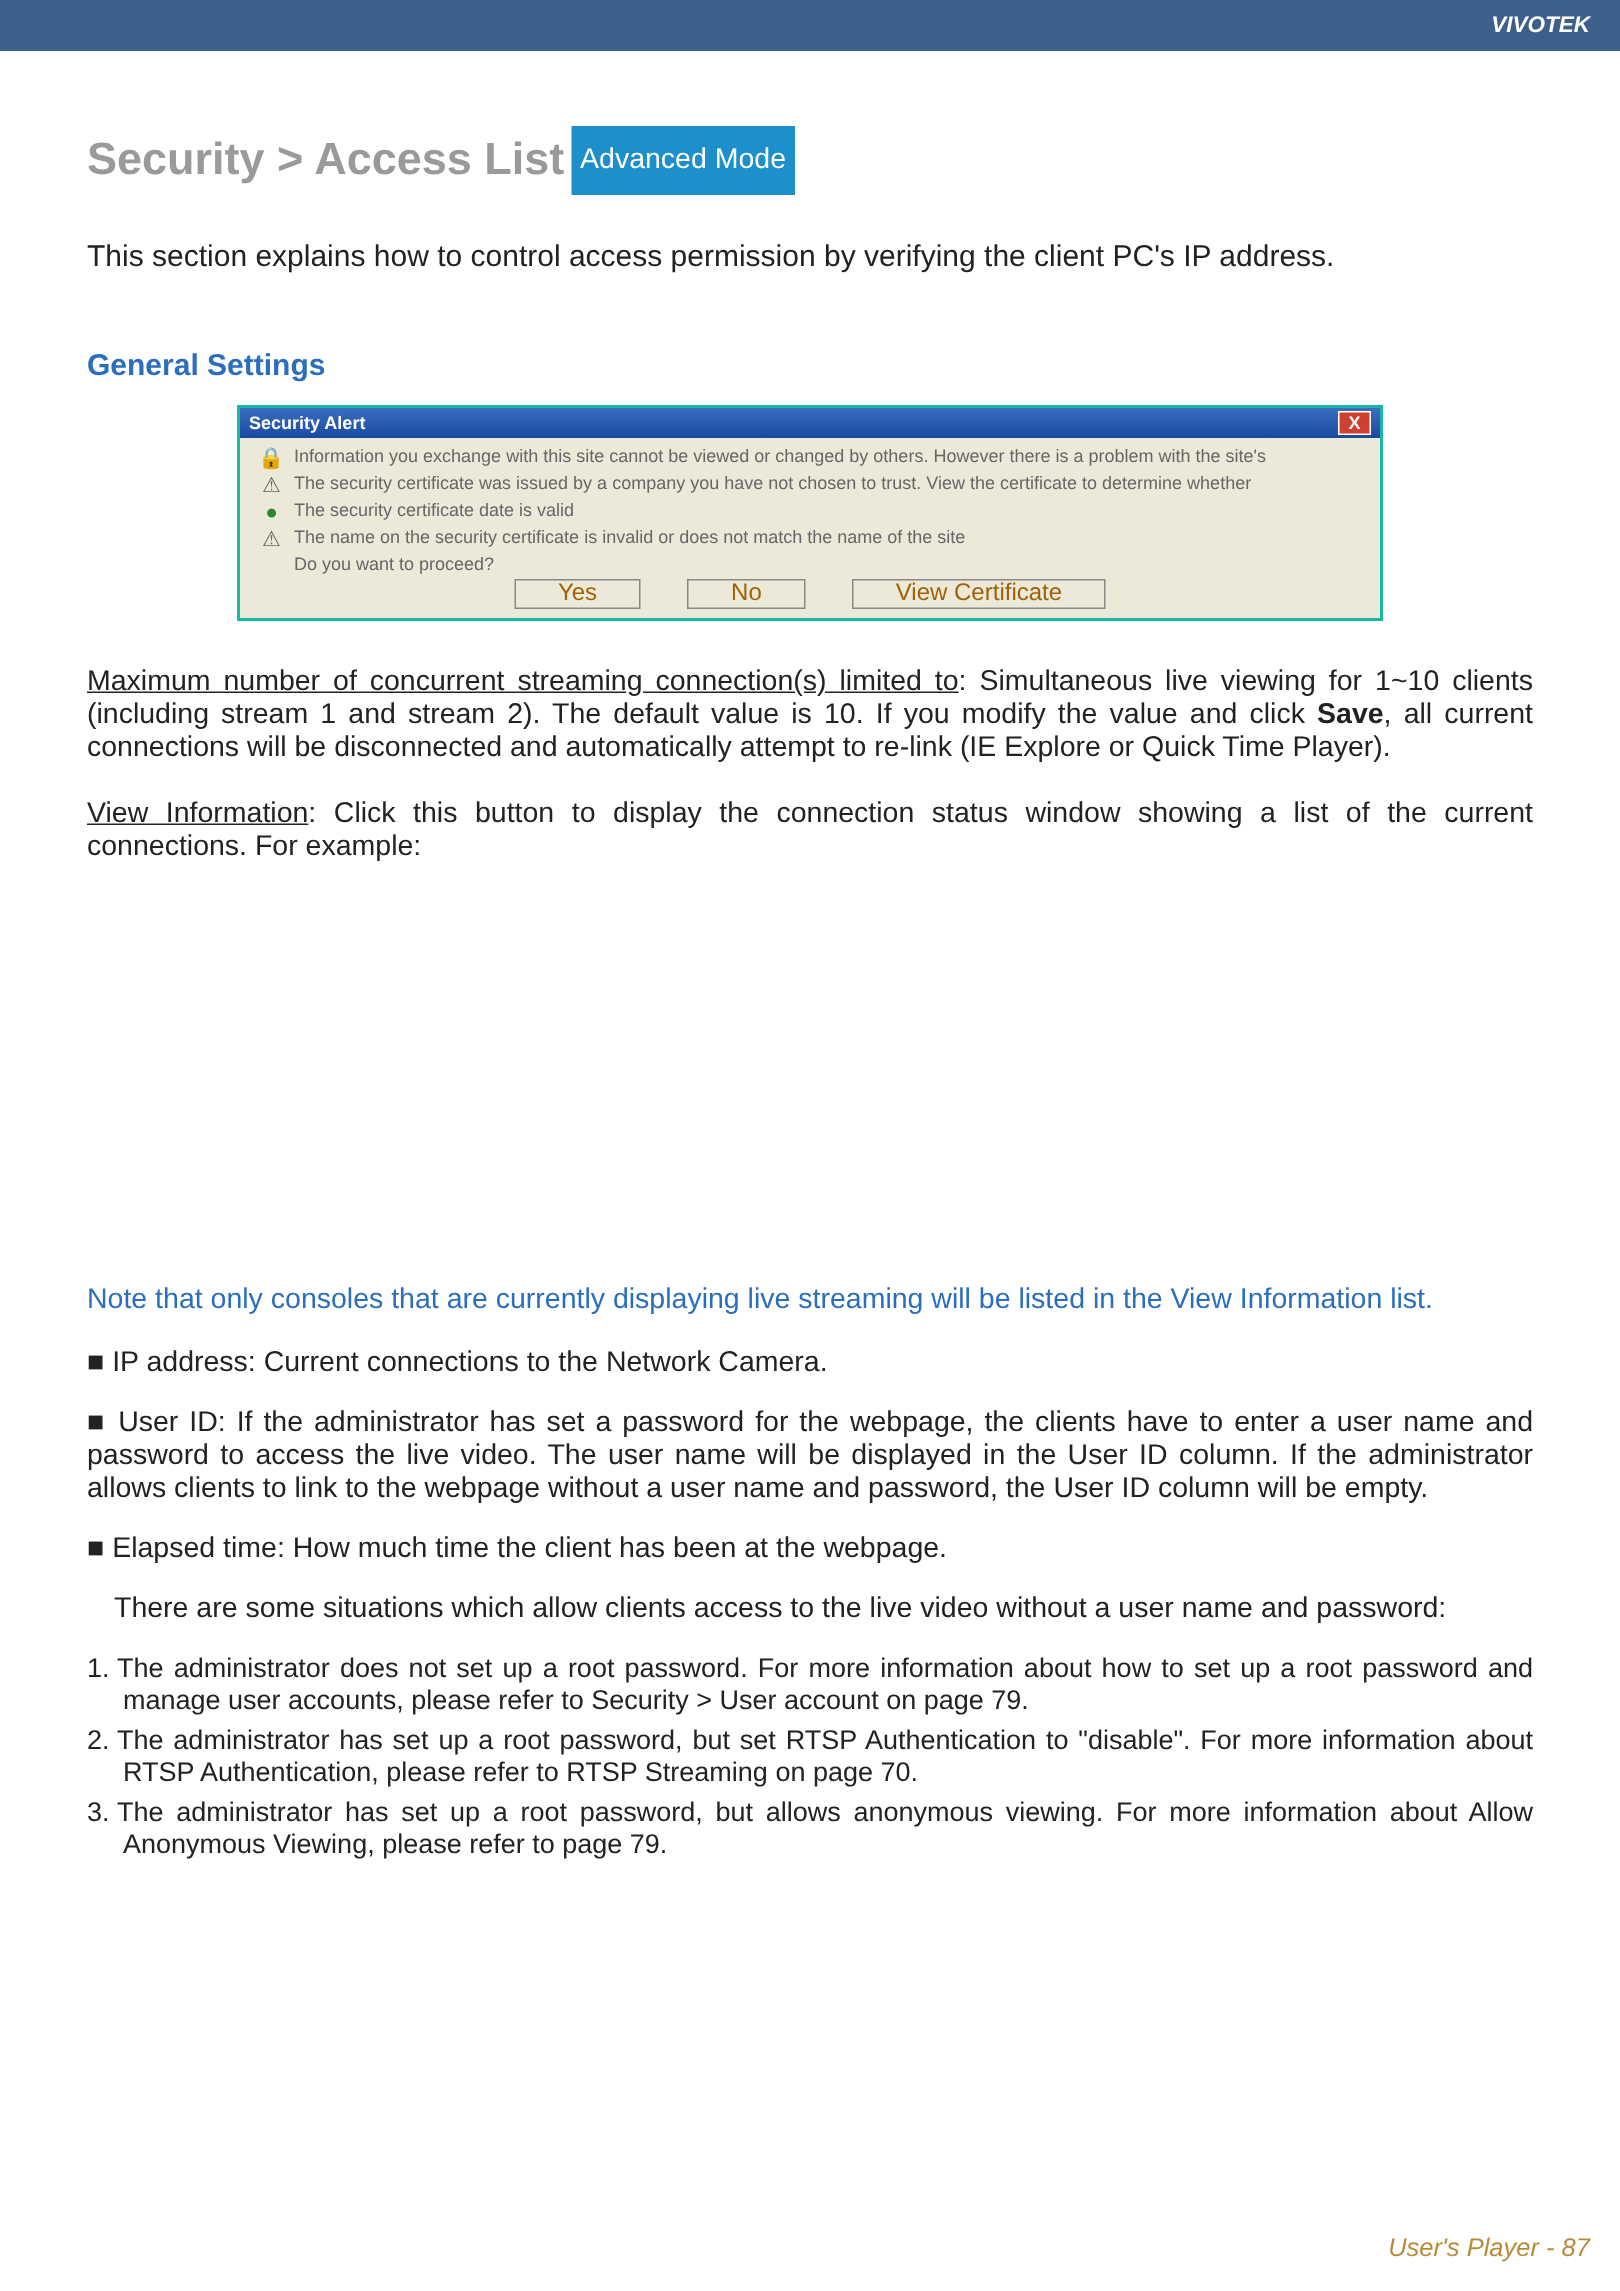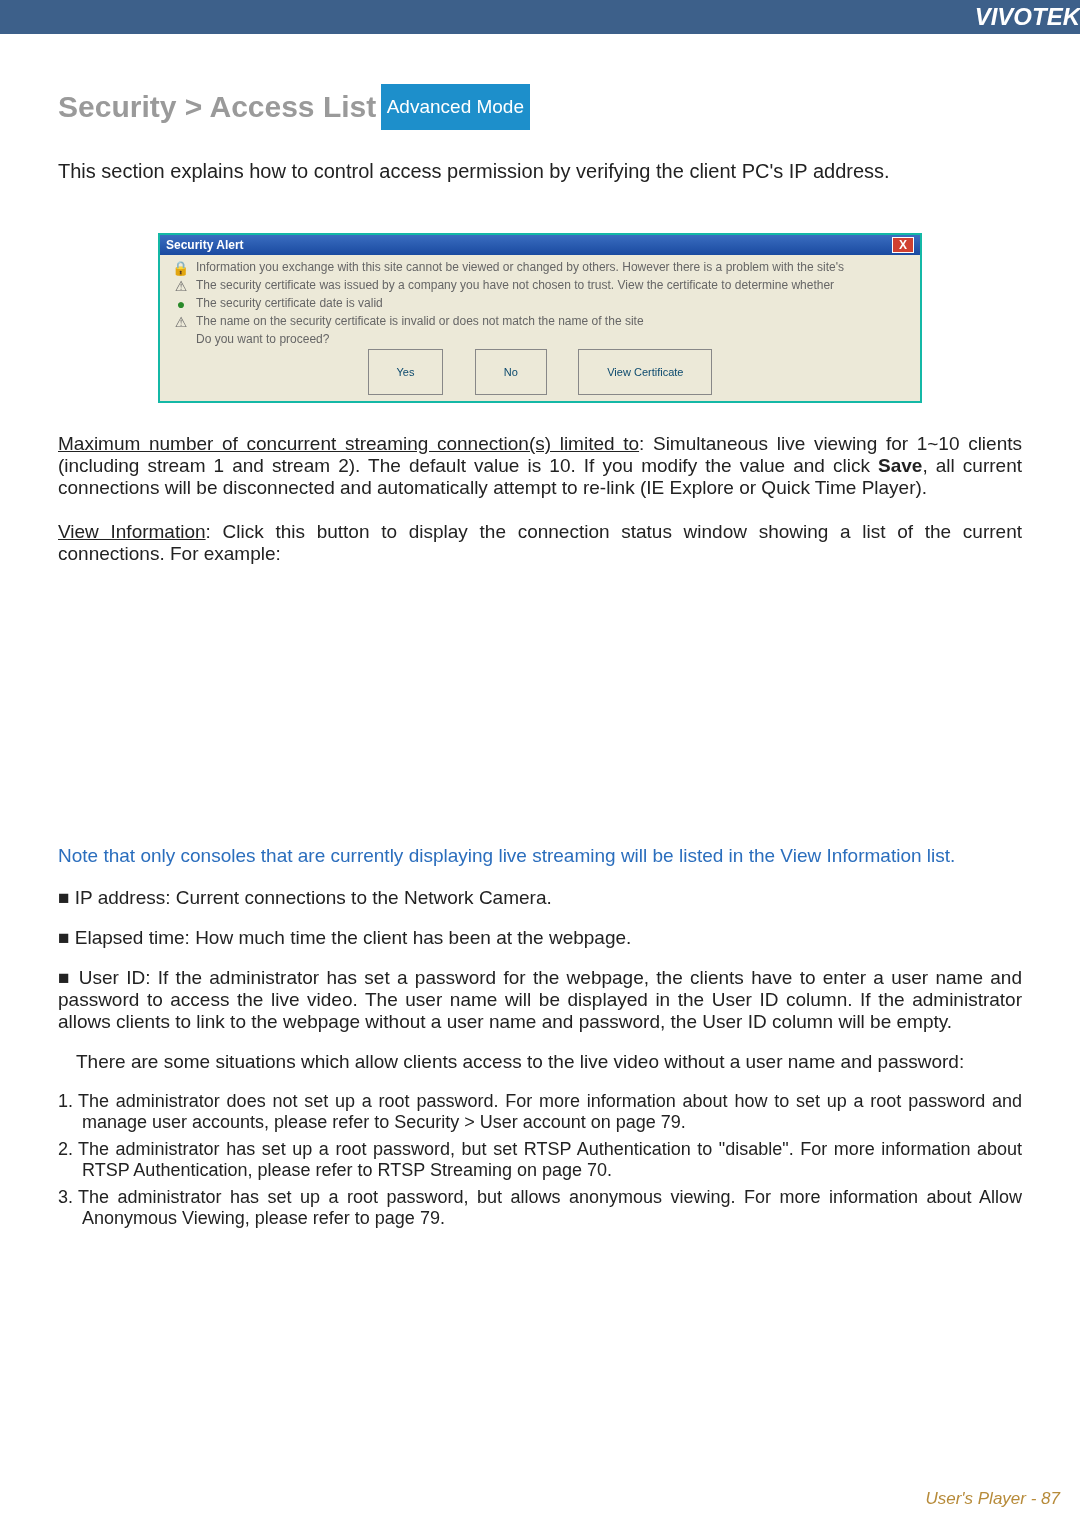--- a/index.html
+++ b/index.html
@@ -17,21 +17,22 @@
     box-sizing: border-box;
   }
   .top-bar {
     background: #3d608a;
     height: 34px;
     line-height: 34px;
     color: #fff;
     font-style: italic;
     font-weight: bold;
     text-align: right;
-    font-size: 24px;
+    padding-right: 20px;
+    font-size: 15px;
   }
   .content {
     padding: 40px 58px 0 58px;
   }
   .title-line {
     margin-top: 10px;
     margin-bottom: 30px;
   }
   .title-text {
     font-size: 30px;
@@ -87,24 +88,24 @@
     color: #666;
   }
   .cert-row { display: flex; align-items: flex-start; padding: 1px 0; }
   .cert-icon { width: 30px; text-align: center; font-size: 14px; }
   .cert-msg { flex: 1; }
   .dialog-buttons { text-align: center; padding: 2px 0 4px 0; }
   .dbtn {
     display: inline-block;
     border: 1px solid #888;
     background: #ece9d8;
-    padding: 16px 28px;
+    padding: 0 28px;
     margin: 0 14px;
-    font-size: 11px;
-    color: #0c4a6e;
+    font-size: 16px;
+    color: #a16207;
   }
   .para {
     font-size: 19px;
     color: #222;
     text-align: justify;
     margin-bottom: 22px;
   }
   .para .ul { text-decoration: underline; }
   .para .bold { font-weight: bold; }
   .note {
@@ -148,20 +149,21 @@
 
   <div class="content">
 
     <div class="title-line">
       <span class="title-text">Security  &gt;  Access List</span>
       <span class="badge">Advanced Mode</span>
     </div>
 
     <div class="intro">This section explains how to control access permission by verifying the client PC's IP address.</div>
 
+    <div class="section-h">General Settings</div>
 
     <div class="dialog">
       <div class="dialog-title">
         <span>Security Alert</span>
         <span class="dialog-close">X</span>
       </div>
       <div class="dialog-body">
         <div class="cert-row">
           <div class="cert-icon">🔒</div>
           <div class="cert-msg">Information you exchange with this site cannot be viewed or changed by others. However there is a problem with the site's</div>
@@ -194,22 +196,22 @@
       <span class="ul">Maximum number of concurrent streaming connection(s) limited to</span><span>: Simultaneous live viewing for 1~10 clients (including stream 1 and stream 2). The default value is 10. If you modify the value and click </span><span class="bold">Save</span><span>, all current connections will be disconnected and automatically attempt to re-link (IE Explore or Quick Time Player).</span>
     </div>
 
     <div class="para">
       <span class="ul">View Information</span><span>: Click this button to display the connection status window showing a list of the current connections. For example:</span>
     </div>
 
     <div class="note">Note that only consoles that are currently displaying live streaming will be listed in the View Information list.</div>
 
     <div class="bullet">■ IP address: Current connections to the Network Camera.</div>
+    <div class="bullet">■ User ID: If the administrator has set a password for the webpage, the clients have to enter a user name and password to access the live video. The user name will be displayed in the User ID column. If  the administrator allows clients to link to the webpage without a user name and password, the User ID column will be empty.</div>
     <div class="bullet">■ Elapsed time: How much time the client has been at the webpage.</div>
-    <div class="bullet">■ User ID: If the administrator has set a password for the webpage, the clients have to enter a user name and password to access the live video. The user name will be displayed in the User ID column. If  the administrator allows clients to link to the webpage without a user name and password, the User ID column will be empty.</div>
 
     <div class="bullet" style="padding-left:18px">There are some situations which allow clients access to the live video without a user name and password:</div>
 
     <div class="numlist">
       <span class="n">1.</span><span>The administrator does not set up a root password. For more information about how to set up a root password and manage user accounts, please refer to Security &gt; User account on page 79.</span>
     </div>
     <div class="numlist">
       <span class="n">2.</span><span>The administrator has set up a root password, but set </span><span class="bold">RTSP Authentication</span><span> to "disable". For more information about </span><span class="bold">RTSP Authentication</span><span>, please refer to RTSP Streaming on page 70.</span>
     </div>
     <div class="numlist">

